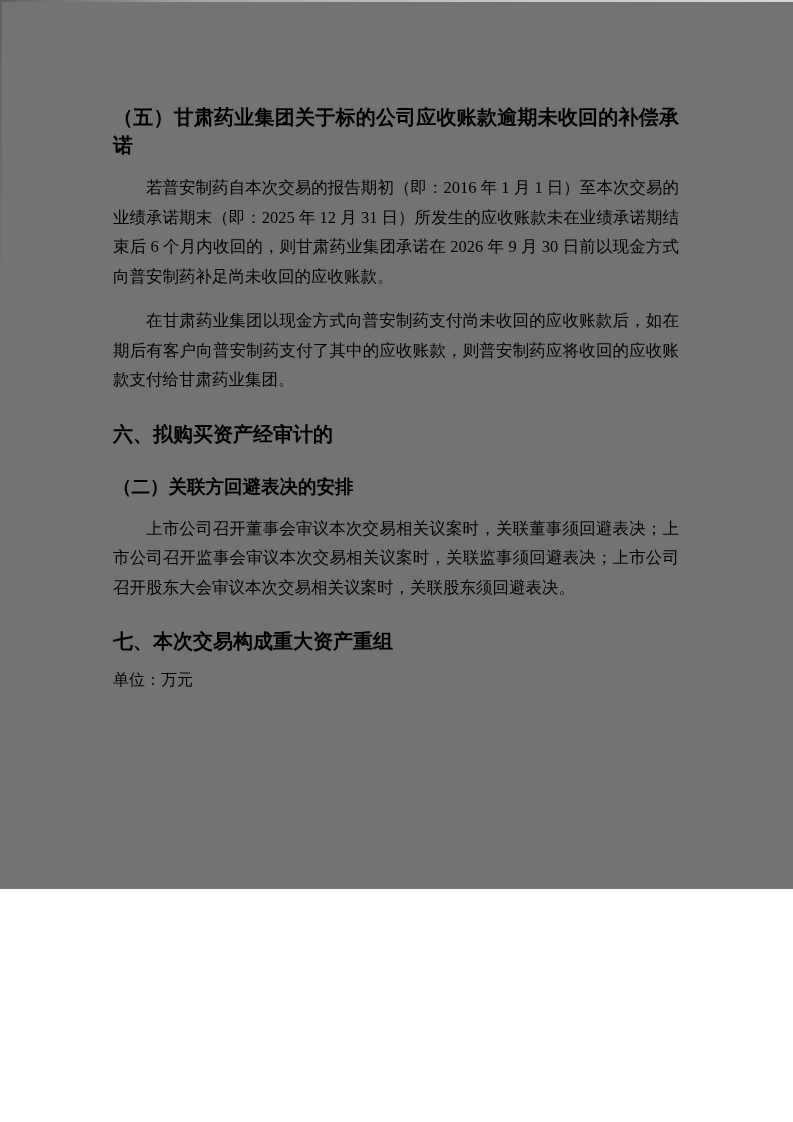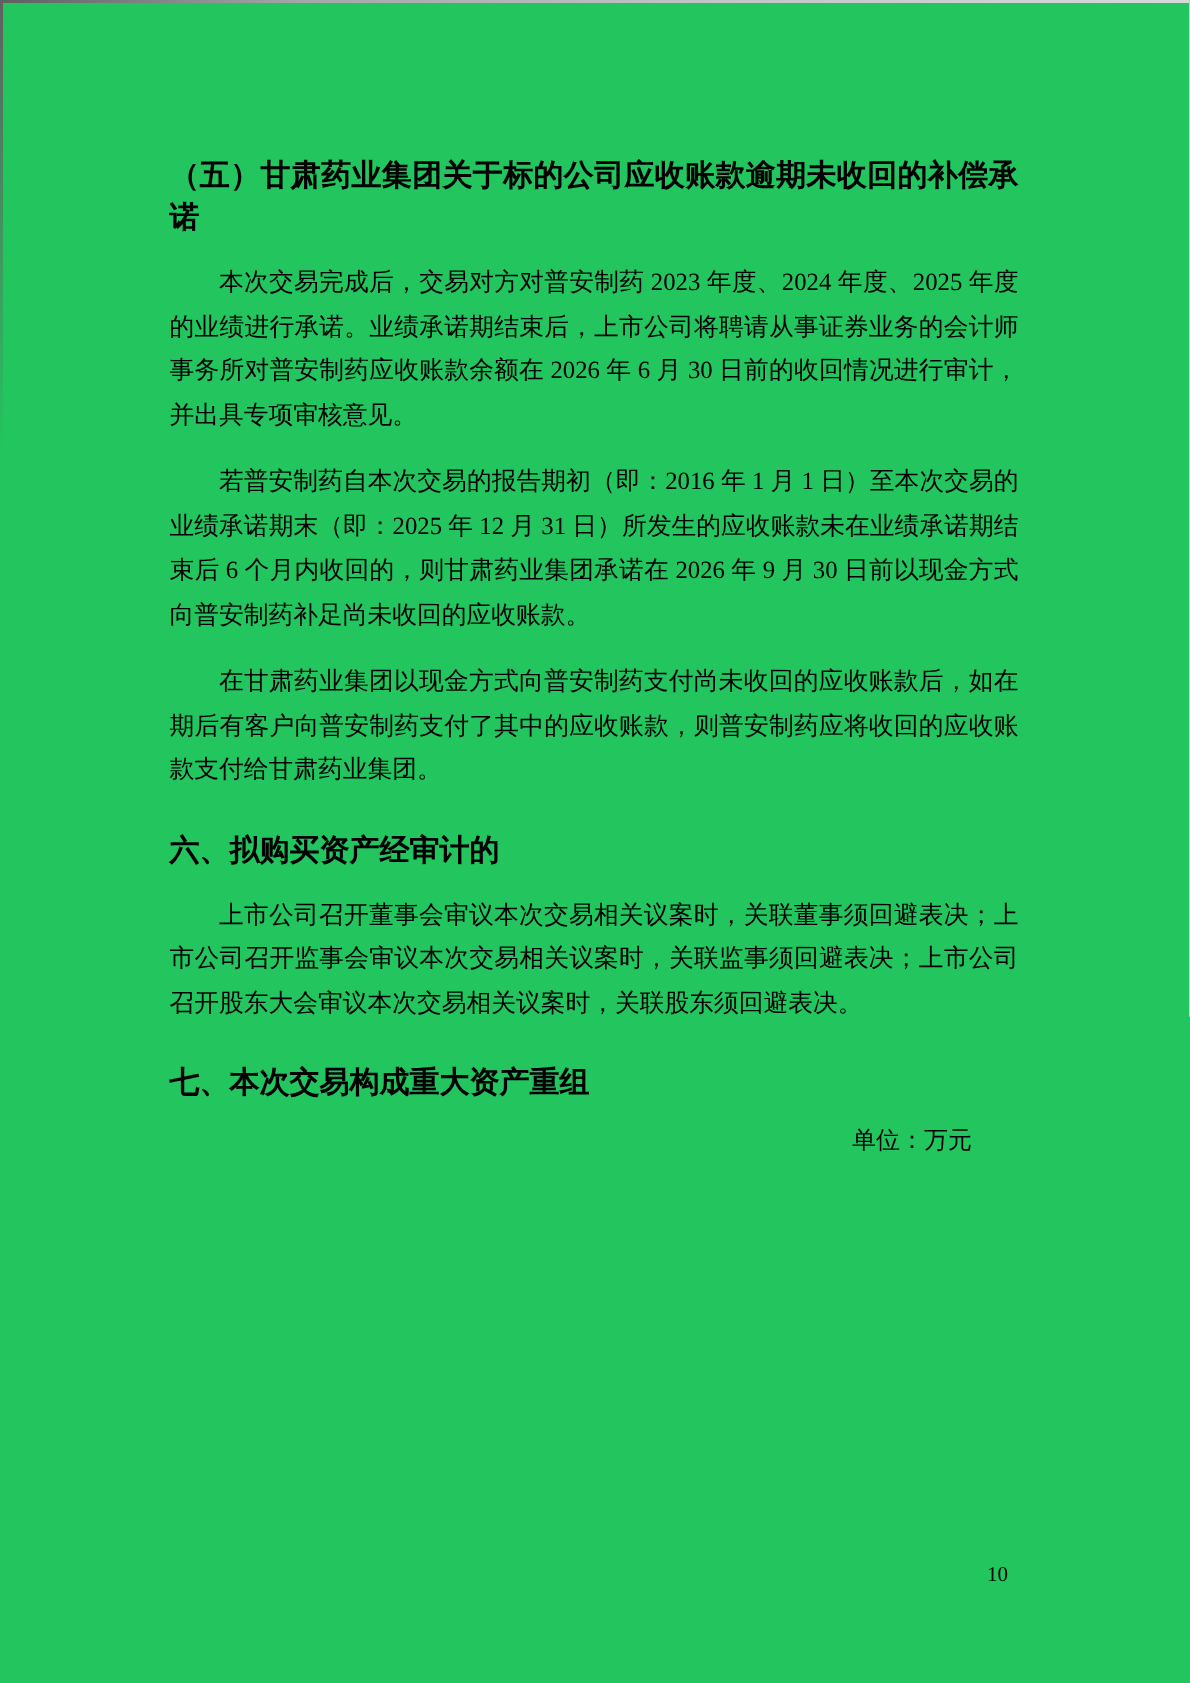--- a/index.html
+++ b/index.html
@@ -3,22 +3,22 @@
 <meta charset="utf-8">
 <style>
   html, body {
     margin: 0;
     padding: 0;
     background: #ffffff;
   }
   .page {
     position: relative;
     width: 793px;
-    height: 1122px;
-    background: #22c55e;
+    height: 889px;
+    background: #737373;
     color: #000000;
     font-family: "Liberation Serif", "DejaVu Serif", serif;
     overflow: hidden;
   }
   
   .edge-top {
     position: absolute;
     top: 0; left: 0;
     width: 793px; height: 2px;
     background: linear-gradient(to right, #5f5f5f, #a6a6a6 25%, #c4c4c4 60%, #d8d8d8 100%);
@@ -58,21 +58,21 @@
     line-height: 29.5px;
     text-align: justify;
     text-justify: inter-ideograph;
     text-indent: 2em;
     margin: 0 0 15px 0;
     word-break: normal;
   }
   .unit-note {
     font-size: 16px;
     line-height: 22px;
-    text-align: right;
+    text-align: left;
     padding-right: 31px;
     margin-top: 8px;
   }
   .page-number {
     position: absolute;
     left: 658px;
     top: 1043px;
     font-size: 14px;
     line-height: 16px;
   }
@@ -82,30 +82,30 @@
 
 <div class="page">
 
   <div class="edge-top"></div>
   <div class="edge-left"></div>
 
   <div class="content">
 
     <div class="h-major h-first">（五）甘肃药业集团关于标的公司应收账款逾期未收回的补偿承诺</div>
 
-    <p class="para">本次交易完成后，交易对方对普安制药 2023 年度、2024 年度、2025 年度的业绩进行承诺。业绩承诺期结束后，上市公司将聘请从事证券业务的会计师事务所对普安制药应收账款余额在 2026 年 6 月 30 日前的收回情况进行审计，并出具专项审核意见。</p>
 
     <p class="para">若普安制药自本次交易的报告期初（即：2016 年 1 月 1 日）至本次交易的业绩承诺期末（即：2025 年 12 月 31 日）所发生的应收账款未在业绩承诺期结束后 6 个月内收回的，则甘肃药业集团承诺在 2026 年 9 月 30 日前以现金方式向普安制药补足尚未收回的应收账款。</p>
 
     <p class="para">在甘肃药业集团以现金方式向普安制药支付尚未收回的应收账款后，如在期后有客户向普安制药支付了其中的应收账款，则普安制药应将收回的应收账款支付给甘肃药业集团。</p>
 
     <div class="h-major">六、拟购买资产经审计的</div>
 
 
 
+    <div class="h-sub">（二）关联方回避表决的安排</div>
 
     <p class="para">上市公司召开董事会审议本次交易相关议案时，关联董事须回避表决；上市公司召开监事会审议本次交易相关议案时，关联监事须回避表决；上市公司召开股东大会审议本次交易相关议案时，关联股东须回避表决。</p>
 
     <div class="h-major">七、本次交易构成重大资产重组</div>
 
 
     <div class="unit-note">单位：万元</div>
 
   </div>
 

